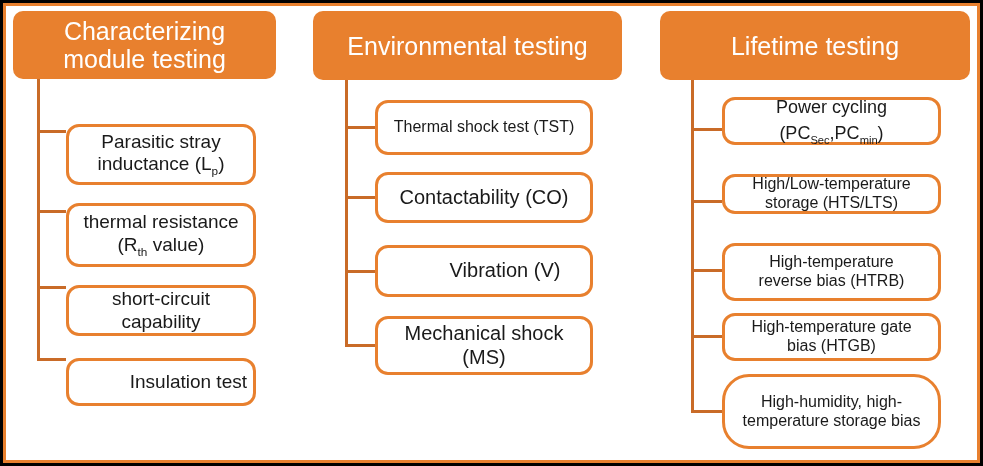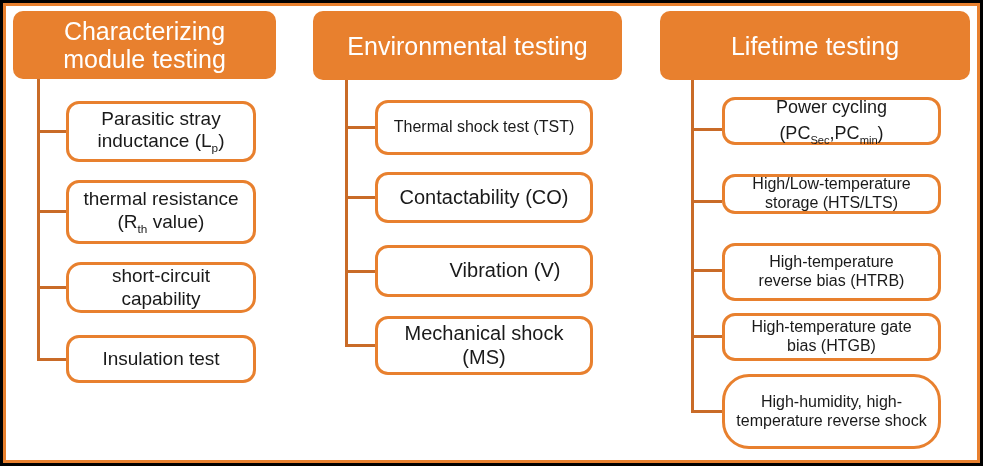--- a/index.html
+++ b/index.html
@@ -63,25 +63,25 @@
     z-index:1;
   }
   .stub{
     position:absolute;height:3px;
     background:var(--connector);
     z-index:1;
   }
   
   .h1{left:13px;top:11px;width:263px;height:68px;}
   .t1{left:37px;top:79px;height:282px;}
-  .c1{left:66px;width:190px;font-size:19px;}
+  .c1{left:66px;width:190px;font-size:19px;margin-top:23px;}
   .c1.n1{top:101px;height:61px;}
   .c1.n2{top:180px;height:64px;}
-  .c1.n3{top:262px;height:51px;border-radius:15px;}
-  .c1.n4{top:335px;height:48px;}
+  .c1.n3{top:262px;height:51px;}
+  .c1.n4{top:335px;height:48px;justify-content:flex-end;}
   .s1{left:37px;width:29px;}
   .s1.k1{top:130px;} .s1.k2{top:210px;} .s1.k3{top:286px;} .s1.k4{top:358px;}
   
   .h2{left:313px;top:11px;width:309px;height:69px;}
   .t2{left:345px;top:80px;height:267px;}
   .c2{left:375px;width:218px;}
   .c2.n1{top:100px;height:55px;font-size:16px;}
   .c2.n2{top:172px;height:51px;font-size:20px;}
   .c2.n3{top:245px;height:52px;font-size:20px;padding-left:48px;}
   .c2.n4{top:316px;height:59px;font-size:20px;}
@@ -161,18 +161,18 @@
   <div class="node c3 n2">
     <span><span>High/Low-temperature</span><br><span>storage (HTS/LTS)</span></span>
   </div>
   <div class="node c3 n3">
     <span><span>High-temperature</span><br><span>reverse bias (HTRB)</span></span>
   </div>
   <div class="node c3 n4">
     <span><span>High-temperature gate</span><br><span>bias (HTGB)</span></span>
   </div>
   <div class="node c3 n5">
-    <span><span>High-humidity, high-</span><br><span>temperature reverse shock</span></span>
+    <span><span>High-humidity, high-</span><br><span>temperature storage bias</span></span>
   </div>
 
   <div class="frame-inner"></div>
   <div class="frame-outer"></div>
 </div>
 
 </body></html>

